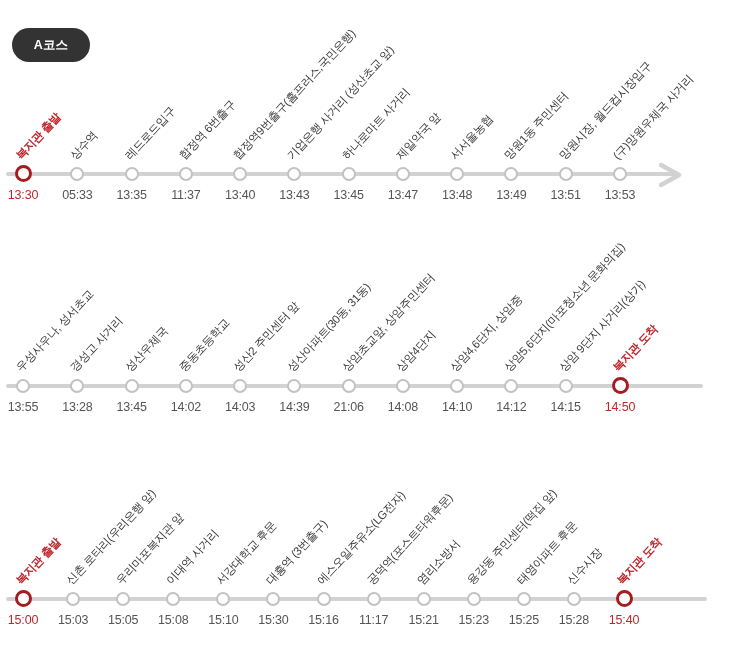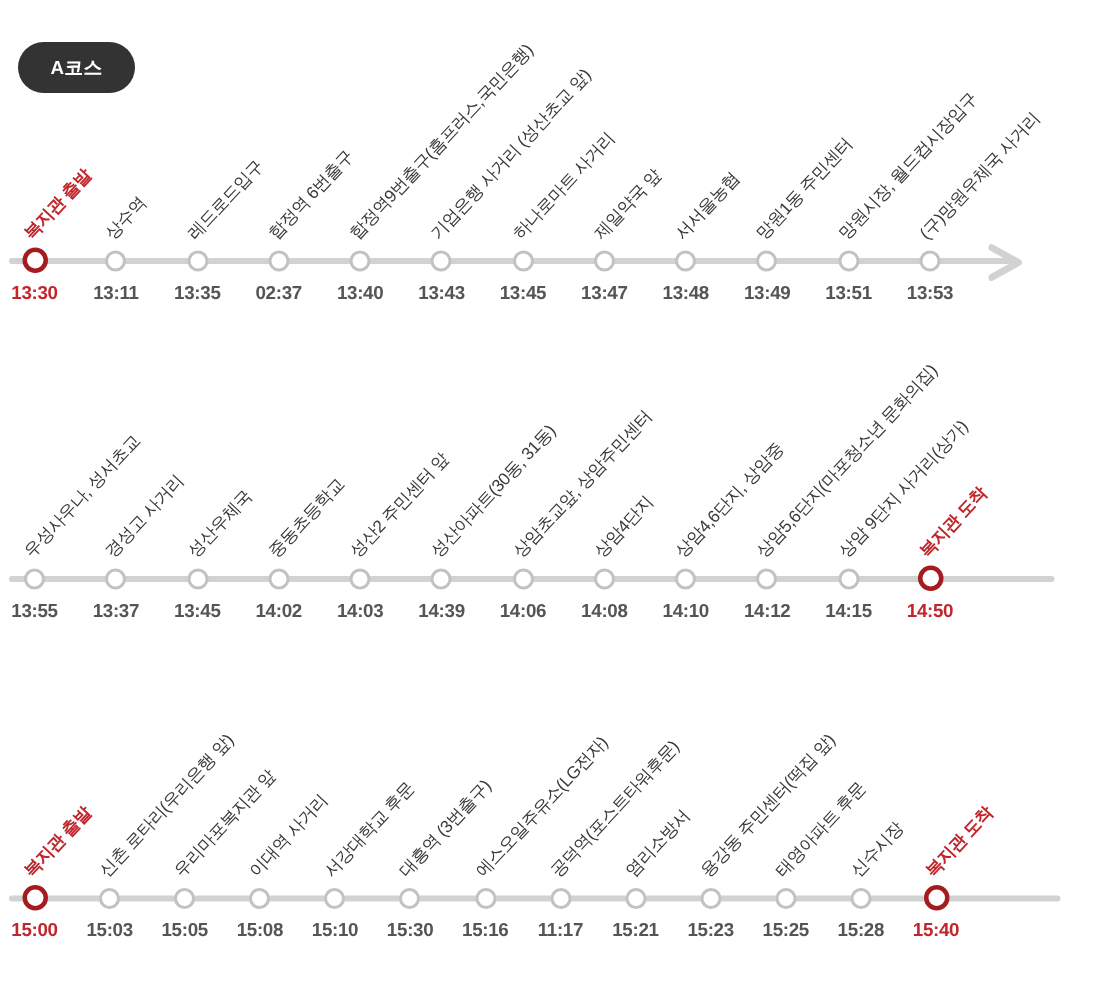--- a/index.html
+++ b/index.html
@@ -80,21 +80,20 @@
   }
   .time {
     position: absolute;
     left: 50%;
     top: 133px;
     transform: translateX(-50%);
     font-size: 12.5px;
     color: #555555;
     white-space: nowrap;
     letter-spacing: -0.2px;
-    font-weight: bold;
   }
   .stop.terminal .time { color: #C0262B; }
 
   .label {
     position: absolute;
     left: 50%;
     bottom: 42px;
     transform-origin: left bottom;
     transform: rotate(-47deg);
     white-space: nowrap;
@@ -120,31 +119,31 @@
           </svg>
         </div>
         <div class="stop terminal" style="left: 22px;">
           <div class="label">복지관 출발</div>
           <div class="dot"></div>
           <div class="time">13:30</div>
         </div>
         <div class="stop" style="left: 76.2727px;">
           <div class="label">상수역</div>
           <div class="dot"></div>
-          <div class="time">13:11</div>
+          <div class="time">05:33</div>
         </div>
         <div class="stop" style="left: 130.545px;">
           <div class="label">레드로드입구</div>
           <div class="dot"></div>
           <div class="time">13:35</div>
         </div>
         <div class="stop" style="left: 184.818px;">
           <div class="label">합정역 6번출구</div>
           <div class="dot"></div>
-          <div class="time">02:37</div>
+          <div class="time">11:37</div>
         </div>
         <div class="stop" style="left: 239.091px;">
           <div class="label">합정역9번출구(홈프러스,국민은행)</div>
           <div class="dot"></div>
           <div class="time">13:40</div>
         </div>
         <div class="stop" style="left: 293.364px;">
           <div class="label">기업은행 사거리 (성산초교 앞)</div>
           <div class="dot"></div>
           <div class="time">13:43</div>
@@ -186,21 +185,21 @@
     <div class="track">
         <div class="rail" style="left: 6px; width: 697px;"></div>
         <div class="stop" style="left: 22px;">
           <div class="label">우성사우나, 성서초교</div>
           <div class="dot"></div>
           <div class="time">13:55</div>
         </div>
         <div class="stop" style="left: 76.2727px;">
           <div class="label">경성고 사거리</div>
           <div class="dot"></div>
-          <div class="time">13:37</div>
+          <div class="time">13:28</div>
         </div>
         <div class="stop" style="left: 130.545px;">
           <div class="label">성산우체국</div>
           <div class="dot"></div>
           <div class="time">13:45</div>
         </div>
         <div class="stop" style="left: 184.818px;">
           <div class="label">중동초등학교</div>
           <div class="dot"></div>
           <div class="time">14:02</div>
@@ -211,21 +210,21 @@
           <div class="time">14:03</div>
         </div>
         <div class="stop" style="left: 293.364px;">
           <div class="label">성산아파트(30동, 31동)</div>
           <div class="dot"></div>
           <div class="time">14:39</div>
         </div>
         <div class="stop" style="left: 347.636px;">
           <div class="label">상암초교앞, 상암주민센터</div>
           <div class="dot"></div>
-          <div class="time">14:06</div>
+          <div class="time">21:06</div>
         </div>
         <div class="stop" style="left: 401.909px;">
           <div class="label">상암4단지</div>
           <div class="dot"></div>
           <div class="time">14:08</div>
         </div>
         <div class="stop" style="left: 456.182px;">
           <div class="label">상암4,6단지, 상암중</div>
           <div class="dot"></div>
           <div class="time">14:10</div>

